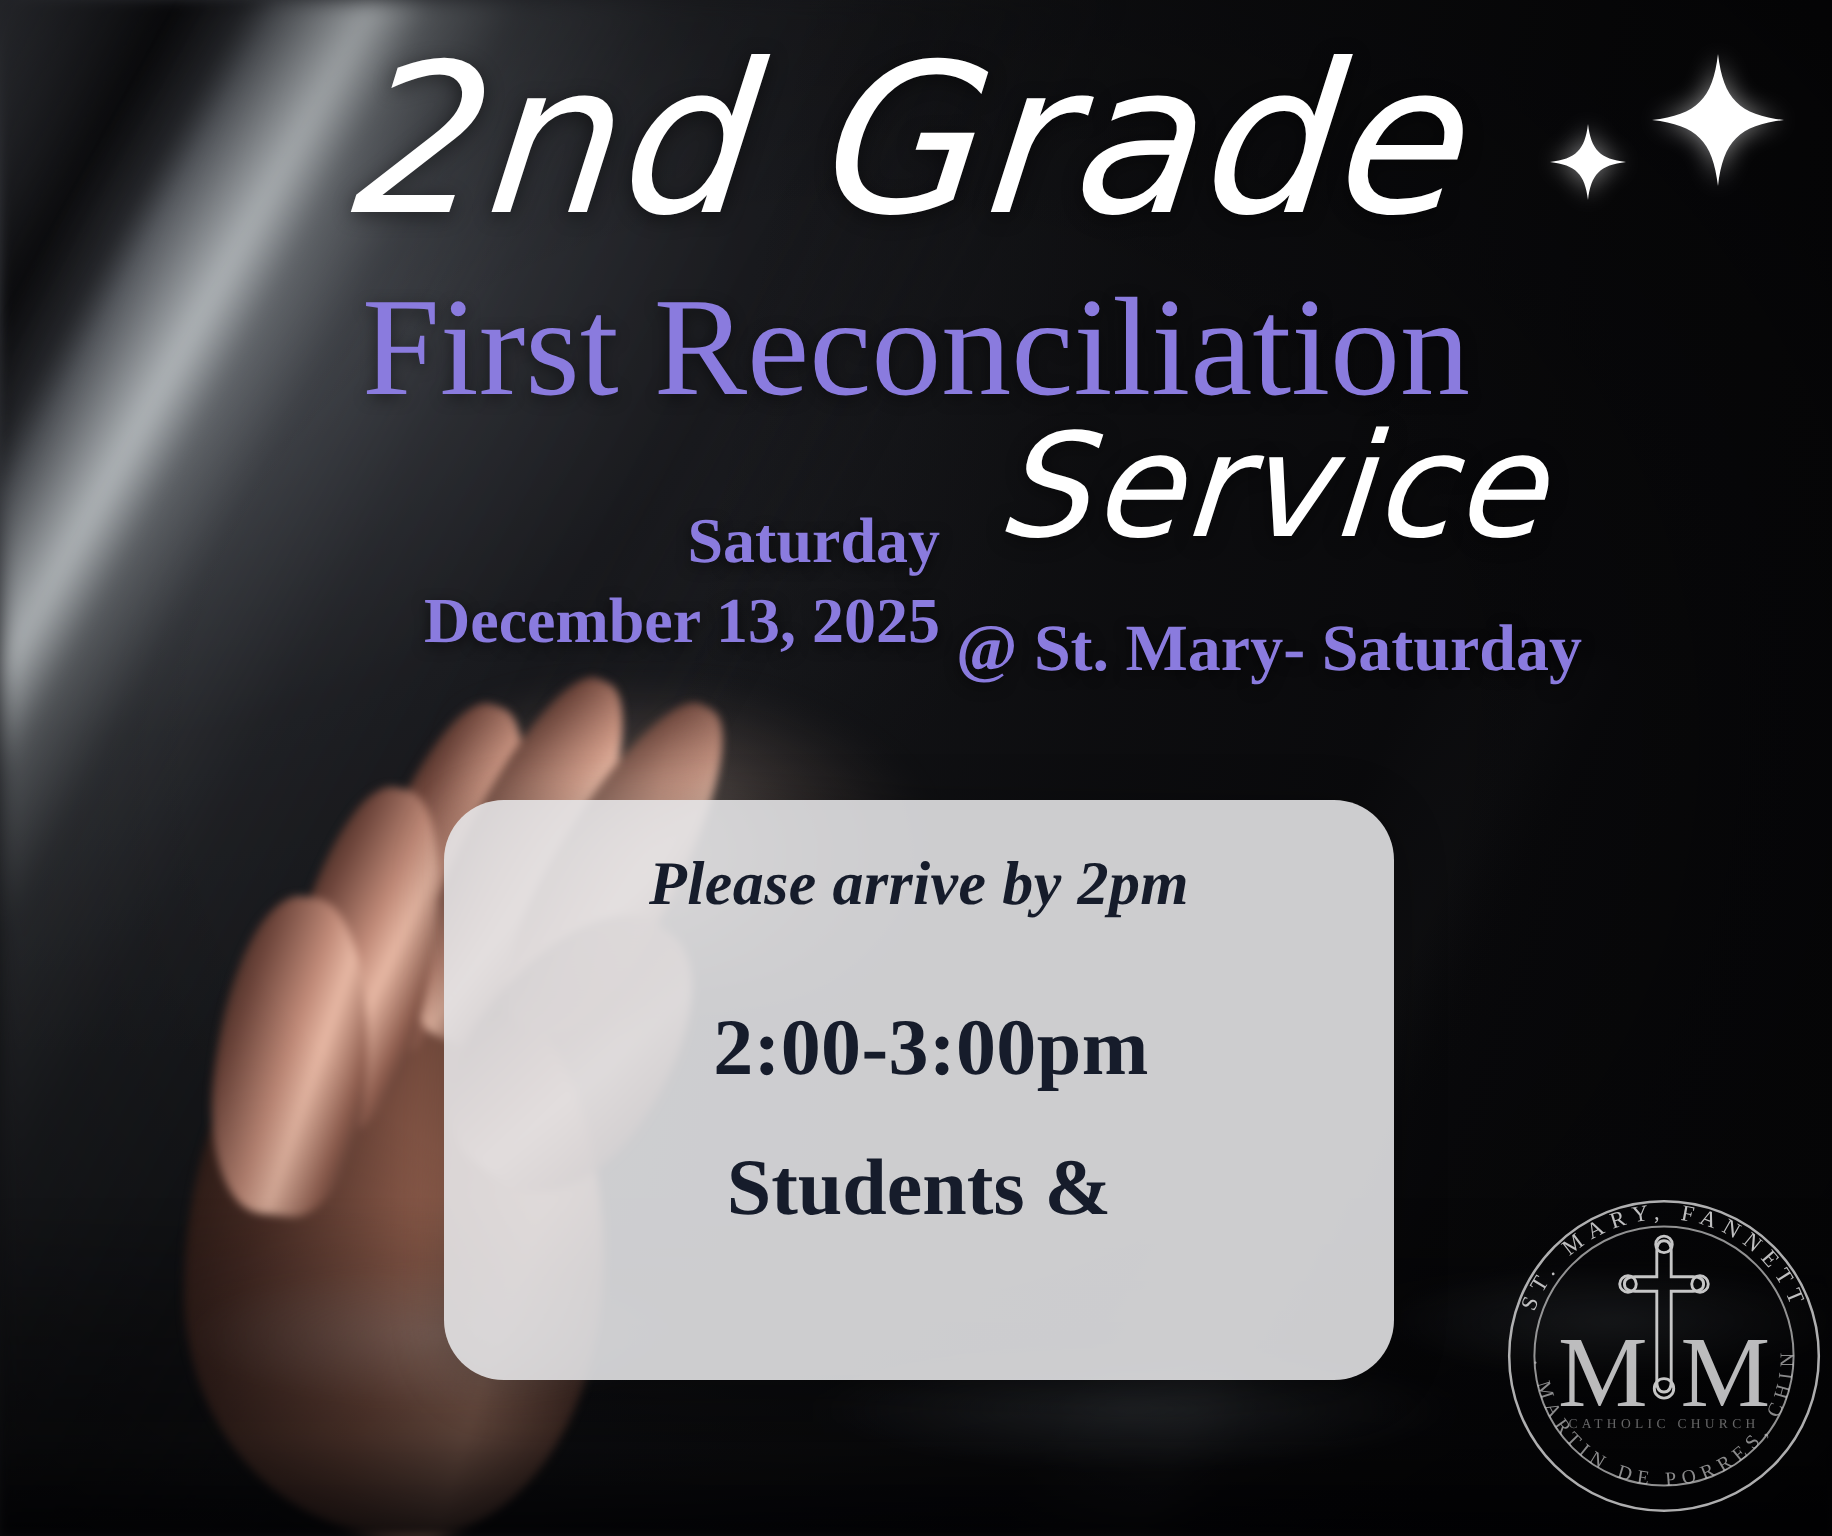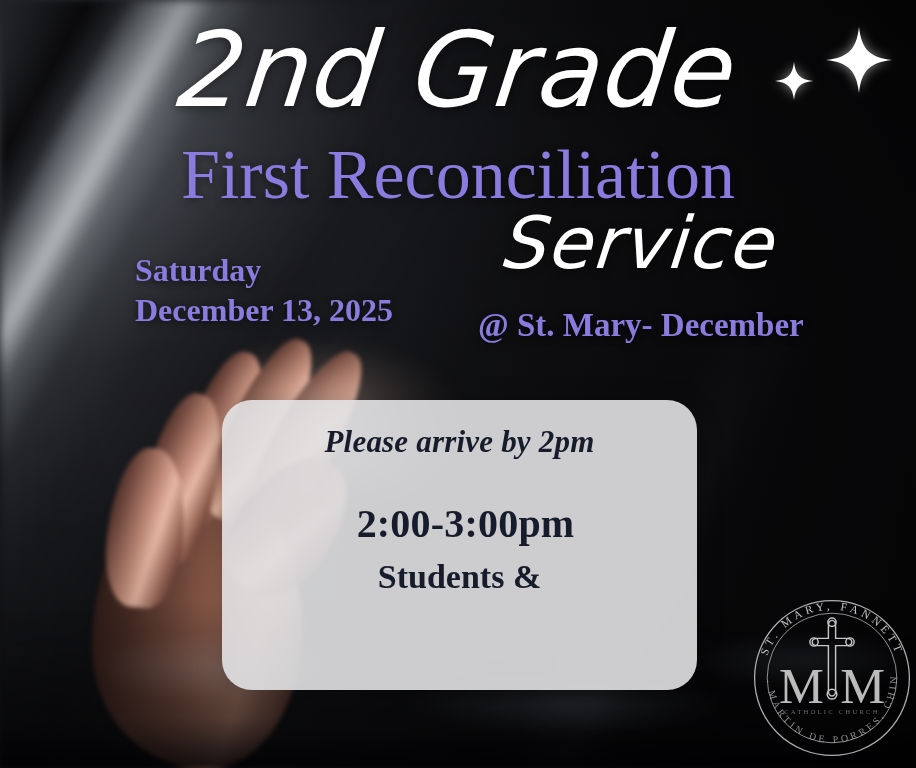--- a/index.html
+++ b/index.html
@@ -145,21 +145,21 @@
     color: #8a7bde;
     font-family: "Liberation Serif", serif;
     font-weight: bold;
     text-shadow: 0 2px 7px rgba(0,0,0,0.6);
   }
   #date-block {
     position: absolute;
     left: 135px;
     top: 250px;
     width: 335px;
-    text-align: left;
+    text-align: right;
     font-size: 32px;
     line-height: 1.26;
   }
   #venue-line {
     position: absolute;
     left: 478px;
     top: 306px;
     font-size: 33px;
     line-height: 1.2;
     white-space: nowrap;
@@ -185,22 +185,22 @@
     font-size: 31px;
     letter-spacing: 0.2px;
     font-style: italic;
   }
   #card-time {
     position: absolute; left: 12px; right: 0; top: 100px;
     font-size: 40px;
     letter-spacing: 0.2px;
   }
   #card-audience {
-    position: absolute; left: 0; right: 0; top: 159px;
-    font-size: 34px;
+    position: absolute; left: 0; right: 0; top: 172px;
+    font-size: 40px;
     line-height: 1.08;
   }
 
   
   #seal {
     position: absolute;
     left: 742px;
     top: 588px;
     width: 180px;
     height: 180px;
@@ -248,21 +248,21 @@
 
   <div id="title-reconciliation">First Reconciliation</div>
 
   <div id="title-service" class="script">Service</div>
 
   <div id="date-block" class="purple-bold">
     <div>Saturday</div>
     <div>December 13, 2025</div>
   </div>
 
-  <div id="venue-line" class="purple-bold">@ St. Mary- December</div>
+  <div id="venue-line" class="purple-bold">@ St. Mary- Saturday</div>
 
   <div id="info-card">
     <div id="card-arrive">Please arrive by 2pm</div>
     <div id="card-time">2:00-3:00pm</div>
     <div id="card-audience">
       <div>Students &amp;</div>
     </div>
   </div>
 
   <div id="seal">

